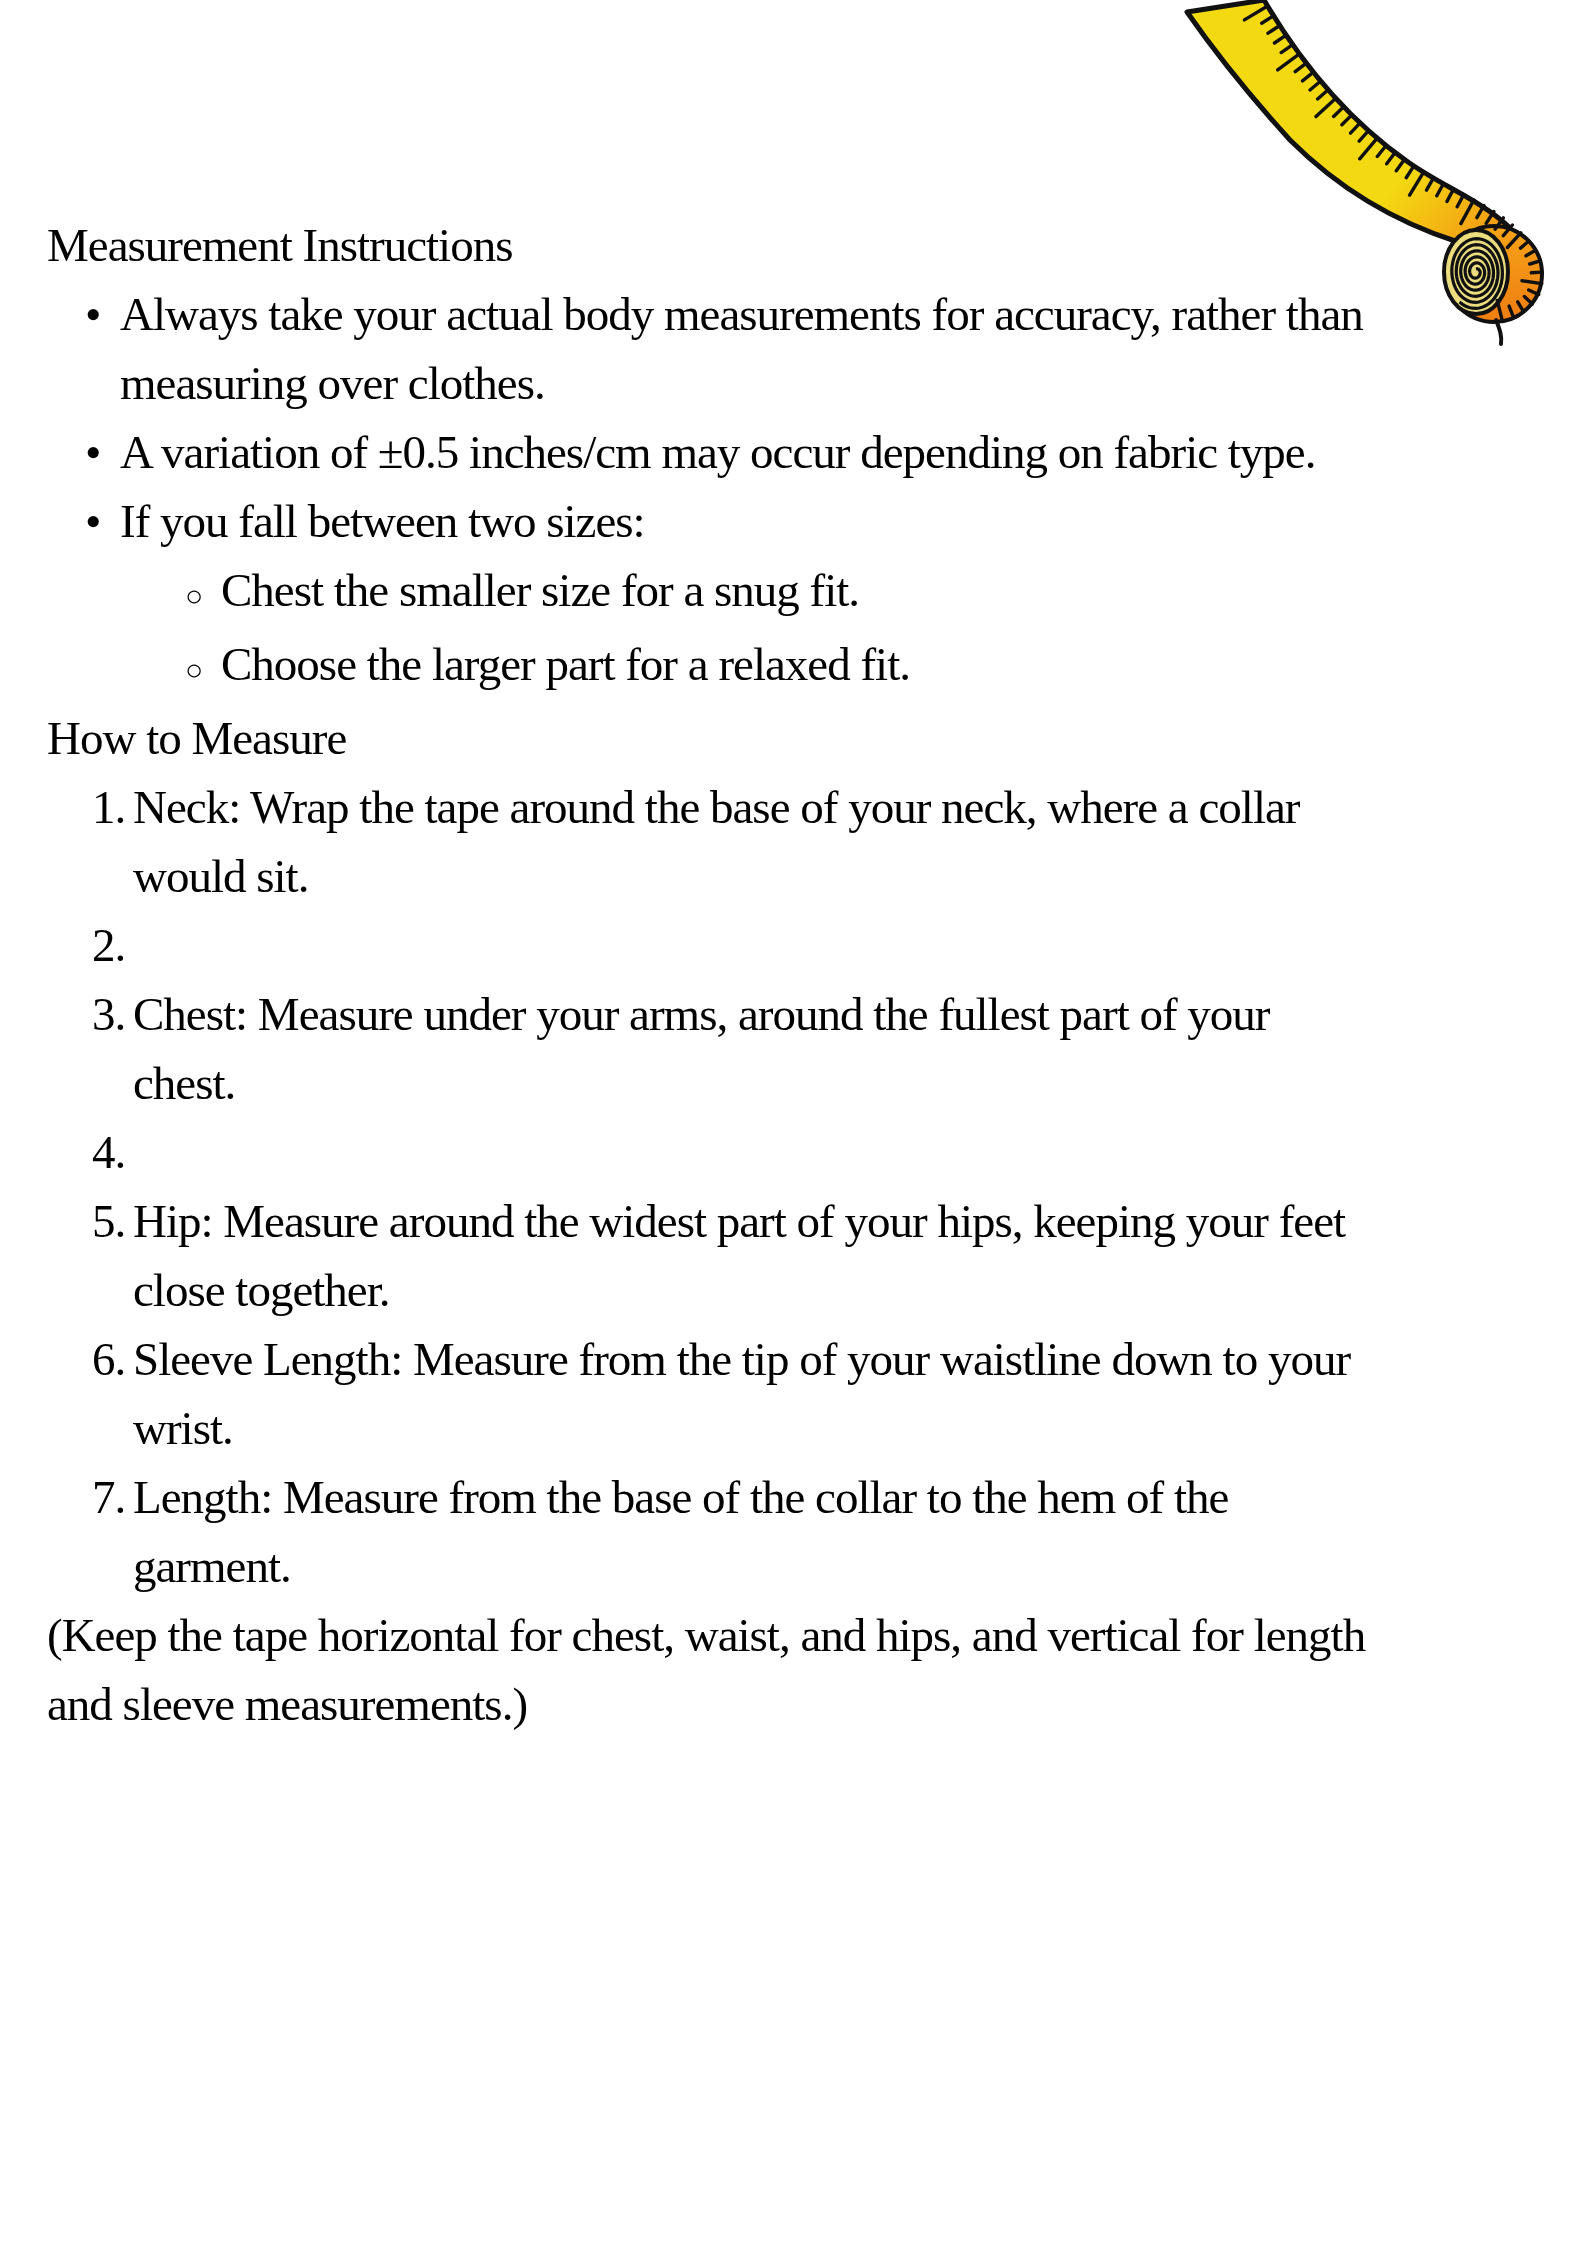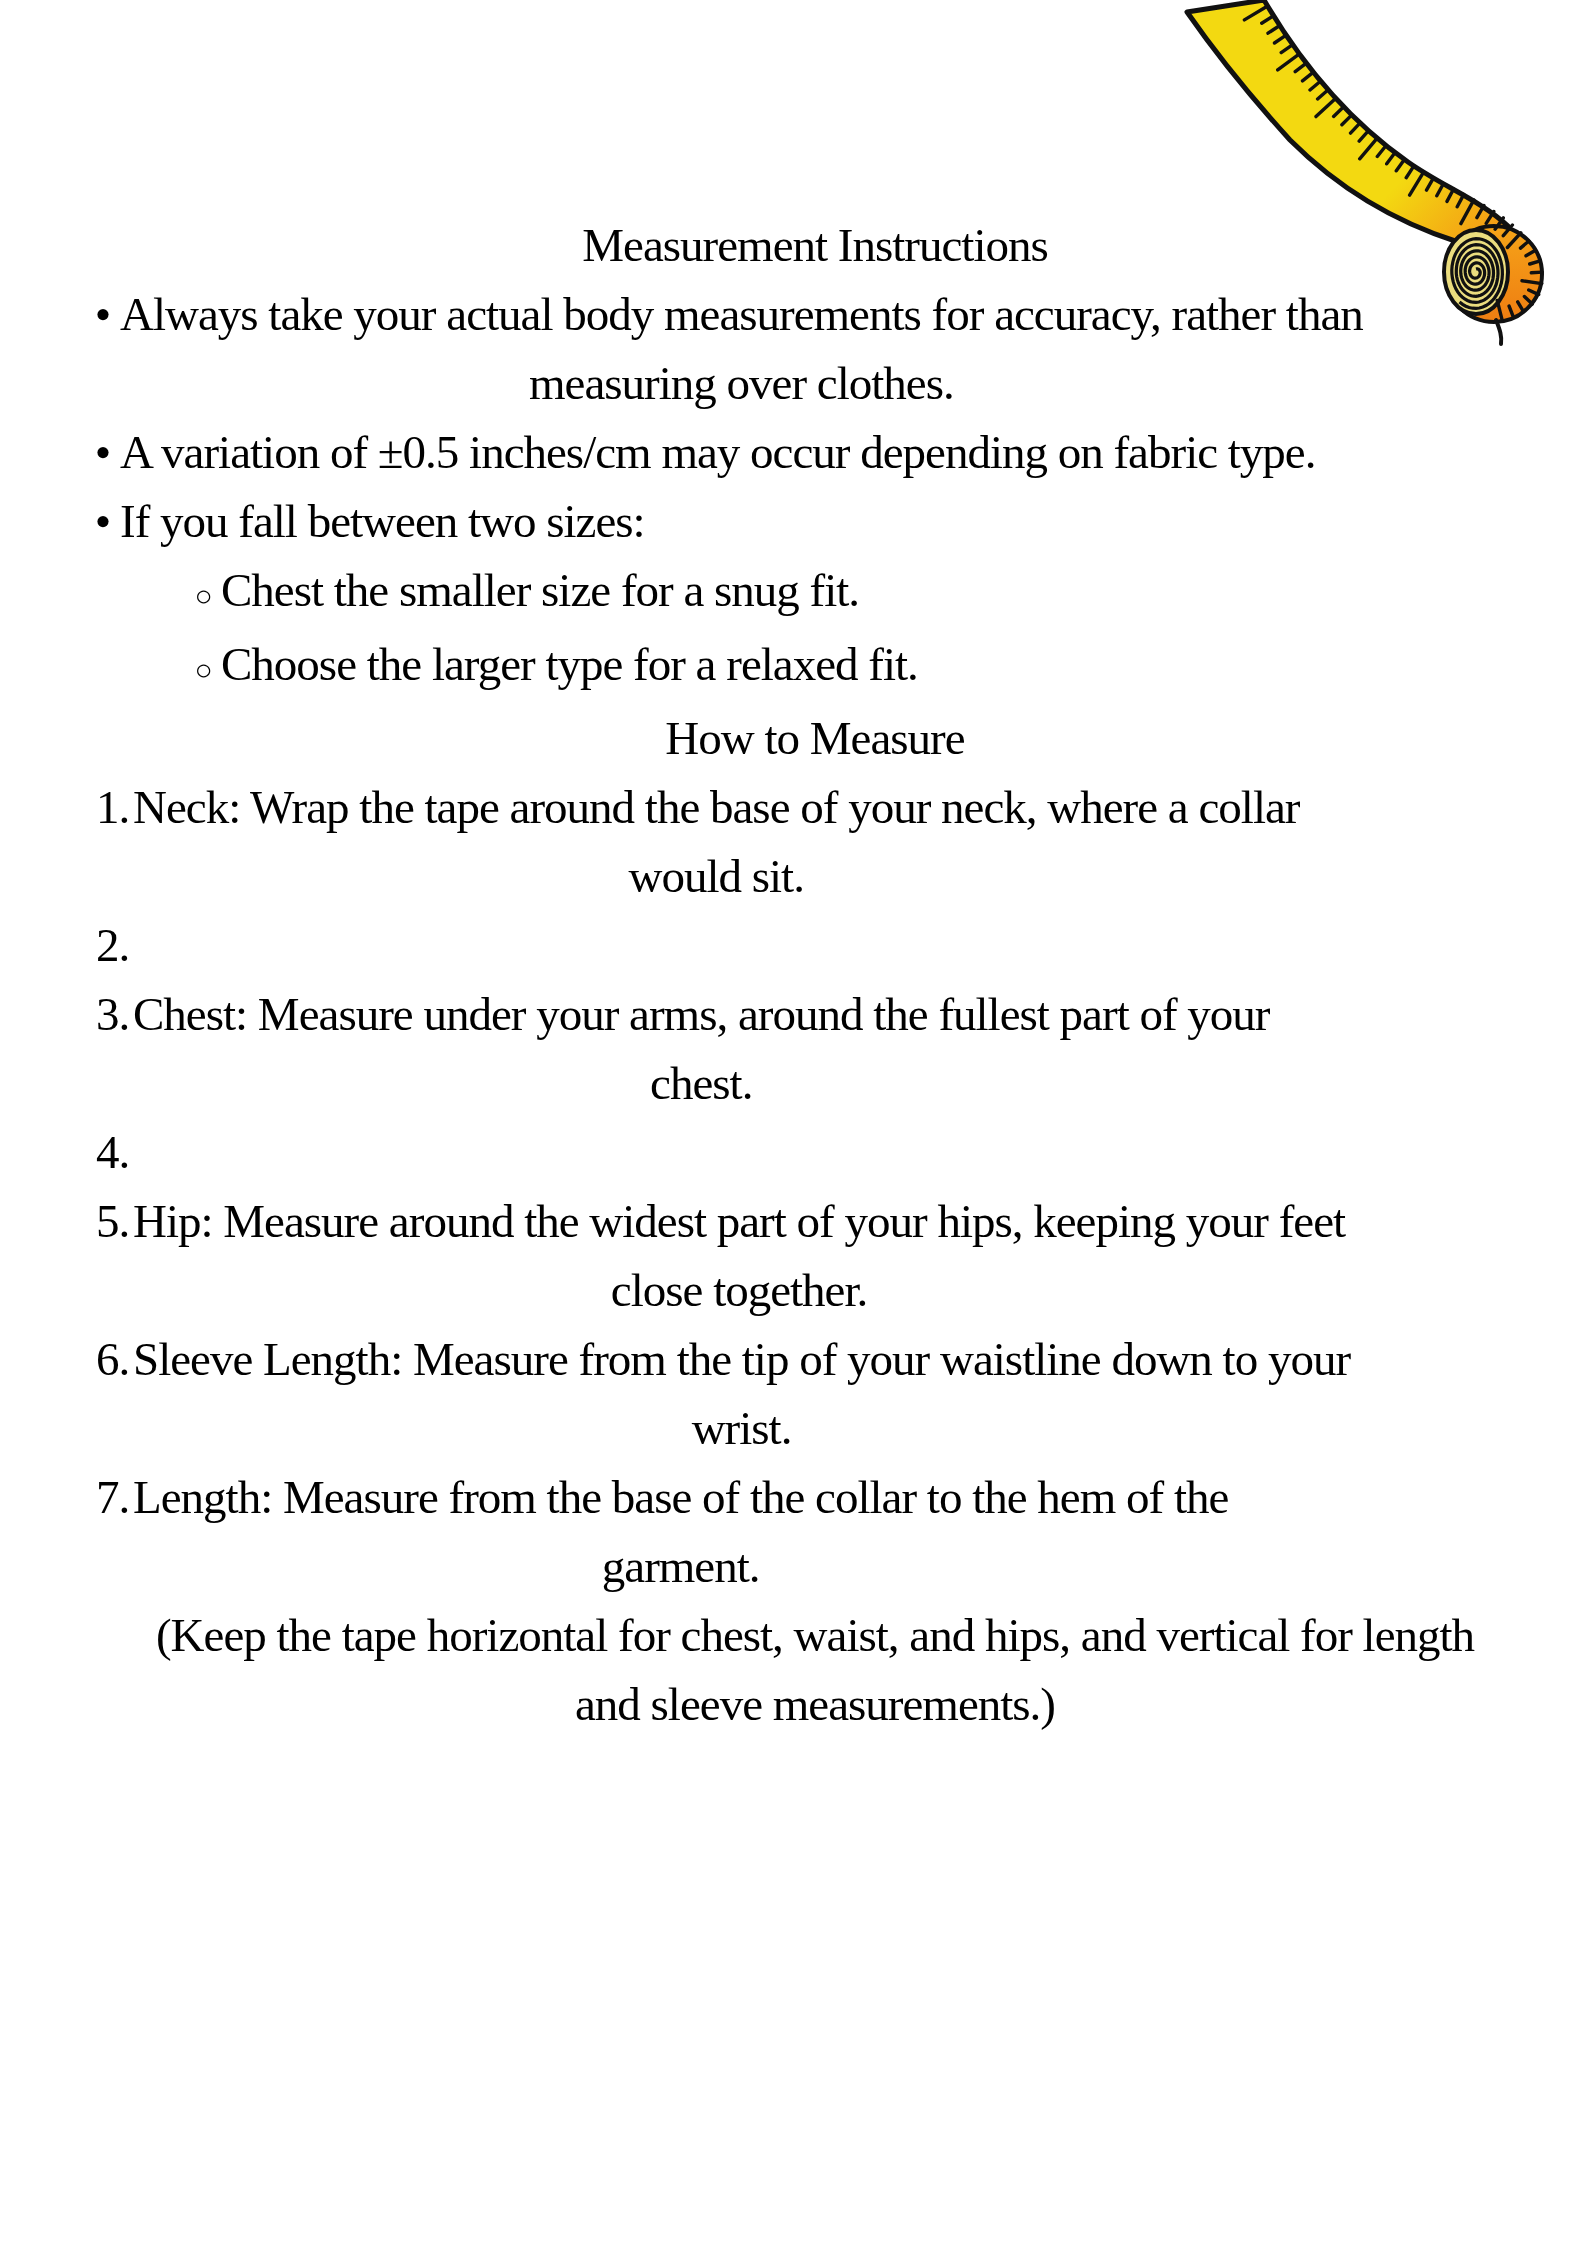--- a/index.html
+++ b/index.html
@@ -17,21 +17,21 @@
     width:420px; height:360px;
   }
   .textblock {
     position:absolute;
     left:47px; top:211px;
     width:1536px;
     font-size:47px;
     line-height:69px;
     letter-spacing:-1px;
   }
-  .textblock * { margin:0; padding:0;text-align:center; }
+  .textblock * { margin:0; padding:0; }
   .h { white-space:pre; }
   .row { display:flex; align-items:baseline; }
   .row .m { flex:none; }
   .row .t { white-space:pre; }
   .ul1 { margin-left:38px; }
   .ul1 .m { width:35px; }
   .ul2 { margin-left:138px; }
   .ul2 .m { width:36px; font-size:30px; }
   .ol1 { margin-left:45px; }
   .ol1 .m { width:41px; }
@@ -88,21 +88,21 @@
       <div class="t">If you fall between two sizes:</div>
     </div>
 
     <div class="row ul2">
       <span class="m">○</span>
       <div class="t">Chest the smaller size for a snug fit.</div>
     </div>
 
     <div class="row ul2">
       <span class="m">○</span>
-      <div class="t">Choose the larger type for a relaxed fit.</div>
+      <div class="t">Choose the larger part for a relaxed fit.</div>
     </div>
 
     <div class="h">How to Measure</div>
 
     <div class="row ol1">
       <span class="m">1.</span>
       <div class="t">Neck: Wrap the tape around the base of your neck, where a collar
 would sit.</div>
     </div>
 

